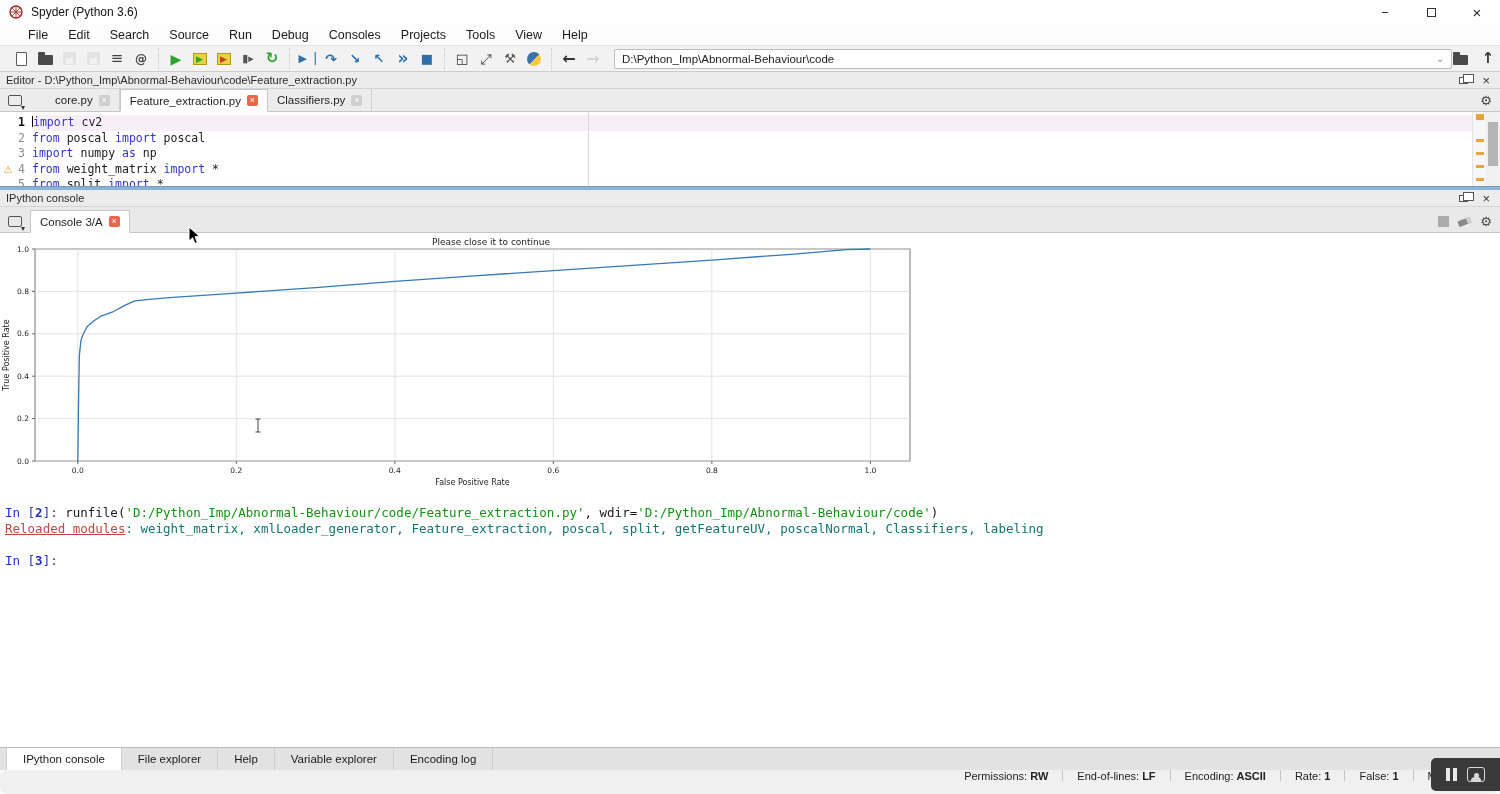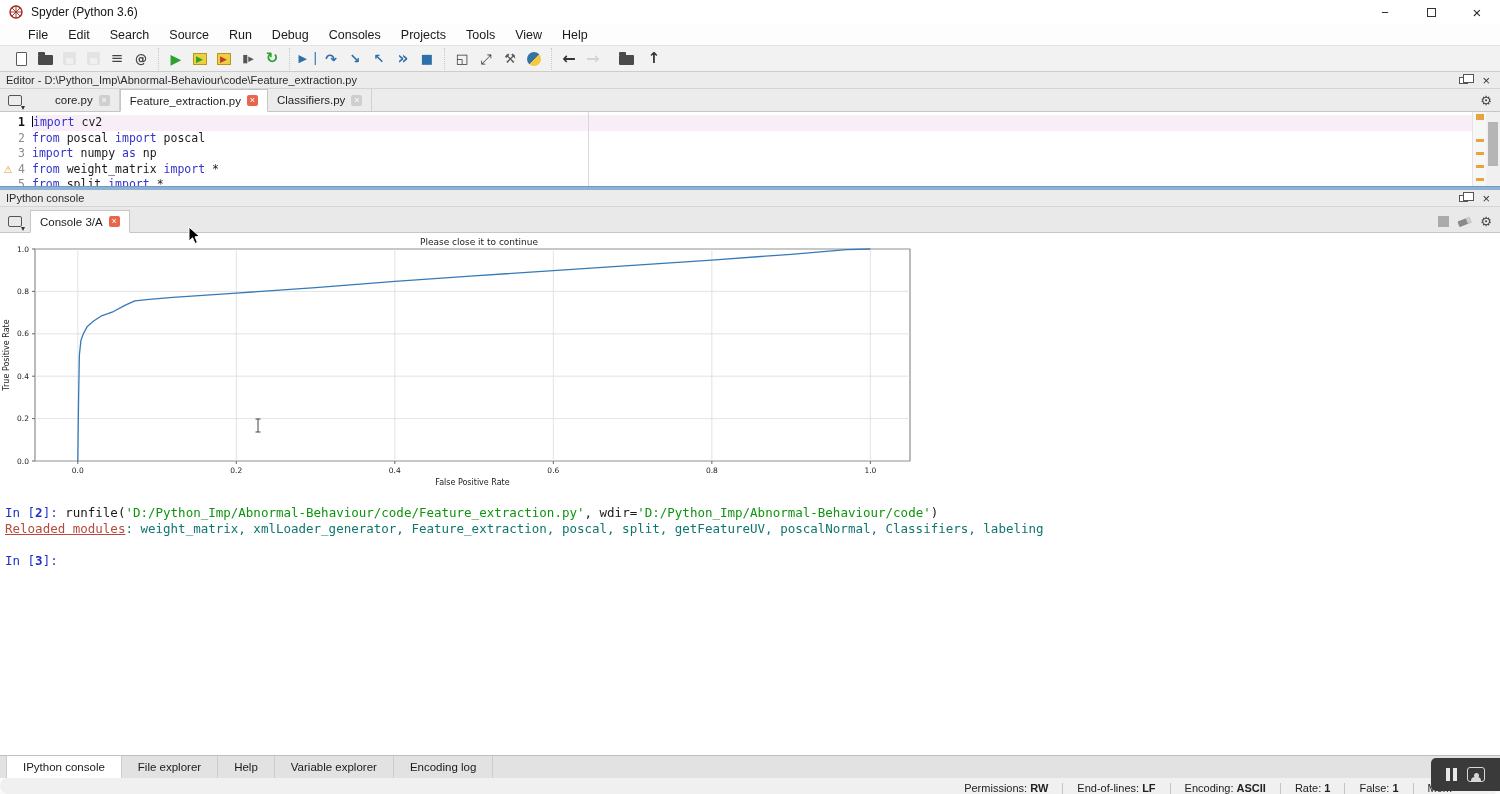--- a/index.html
+++ b/index.html
@@ -88,34 +88,34 @@
   .flag { position:absolute; left:3px; width:8px; height:3px; background:#e8a33d; }
   .vscroll { position:absolute; right:0; top:0; bottom:0; width:14px; background:#f0f0f0; }
   .vthumb { position:absolute; left:2px; top:10px; width:10px; height:44px; background:#b5b5b5; }
 
   .splitter { flex:none; height:4px; background:#8fb2d4; border-top:1px solid #6f9cc4; }
 
   
   .console-content { flex:1; position:relative; background:#ffffff; overflow:hidden; }
   .plot-wrap { position:absolute; left:0; top:0; width:950px; height:258px; }
   .plot-title { position:absolute; top:-8px; left:0; width:950px; text-align:center; font-family:"DejaVu Sans",sans-serif; font-size:9px; color:#222; white-space:pre; }
-  .plot-sub { position:absolute; top:4px; left:4px; width:950px; text-align:center; font-family:"DejaVu Sans",sans-serif; font-size:9px; color:#222; }
+  .plot-sub { position:absolute; top:4px; left:16px; width:950px; text-align:center; font-family:"DejaVu Sans",sans-serif; font-size:9px; color:#222; }
   .console-text { position:absolute; left:5px; top:272px; font-family:"DejaVu Sans Mono", monospace; font-size:12.5px; line-height:16px; white-space:pre; }
   .cs-in { color:#2230c8; }
   .cs-inb { color:#2230c8; font-weight:bold; }
   .cs-txt { color:#1a1a1a; }
   .cs-str { color:#109410; }
   .cs-err { color:#0f766e; }
   .cs-erru { color:#b9493a; text-decoration:underline; }
 
   
   .bottom-tabs { flex:none; height:23px; background:#e2e2e2; border-top:1px solid #bdbdbd; display:flex; align-items:stretch; padding-left:6px; }
   .btab { display:flex; align-items:center; padding:0 16px; font-size:11.5px; color:#1a1a1a; border-right:1px solid #cdcdcd; }
   .btab.active { background:#ffffff; border-left:1px solid #cdcdcd; }
-  .statusbar { flex:none; height:16px; background:#f0f0f0; display:flex; align-items:flex-end; justify-content:flex-end; padding-right:48px; font-size:11px; color:#222;border-radius:8px; }
+  .statusbar { flex:none; height:24px; background:#f0f0f0; display:flex; align-items:flex-start; justify-content:flex-end; padding-right:48px; font-size:11px; color:#222;border-radius:8px; }
   .sitem { margin-left:14px; white-space:pre; }
   .sitem b { font-weight:bold; }
   .ssep { margin-left:14px; width:1px; height:11px; background:#c4c4c4; }
 
   
   .cursor-arrow { position:absolute; left:188px; top:226px; z-index:50; pointer-events:none; }
   .cursor-ibeam { position:absolute; left:254px; top:418px; z-index:50; pointer-events:none; }
   .recorder { position:absolute; right:0; bottom:3px; width:69px; height:33px; background:#3a3a3a; border-radius:5px 0 0 5px; z-index:60; display:flex; align-items:center; justify-content:center; gap:10px; }
   .pause-icon { display:flex; gap:3px; }
   .pause-icon i { display:block; width:4px; height:13px; background:#e8e8e8; }
@@ -232,20 +232,24 @@
           <span class="pylogo"></span>
         </button>
       </span>
       <span class="tgroup">
         <button class="tbtn">
           <span class="gicon" style="color: rgb(51, 51, 51); font-size: 16px; font-weight: bold;">←</span>
         </button>
         <button class="tbtn dis">
           <span class="gicon" style="color: rgb(157, 157, 157); font-size: 16px; font-weight: bold;">→</span>
         </button>
+      </span>
+      <span class="pathwrap">
+        <input class="path-field" readonly="" value="D:\Python_Imp\Abnormal-Behaviour\code" style="">
+        <span class="path-chev">⌄</span>
       </span>
       <button class="tbtn" style="margin-left: 4px;">
         <span class="folder"></span>
       </button>
       <button class="tbtn" style="margin-left: 4px;">
         <span class="gicon" style="color: rgb(51, 51, 51); font-size: 15px; font-weight: bold;">↑</span>
       </button>
     </div>
 
   <div class="pane-header">

